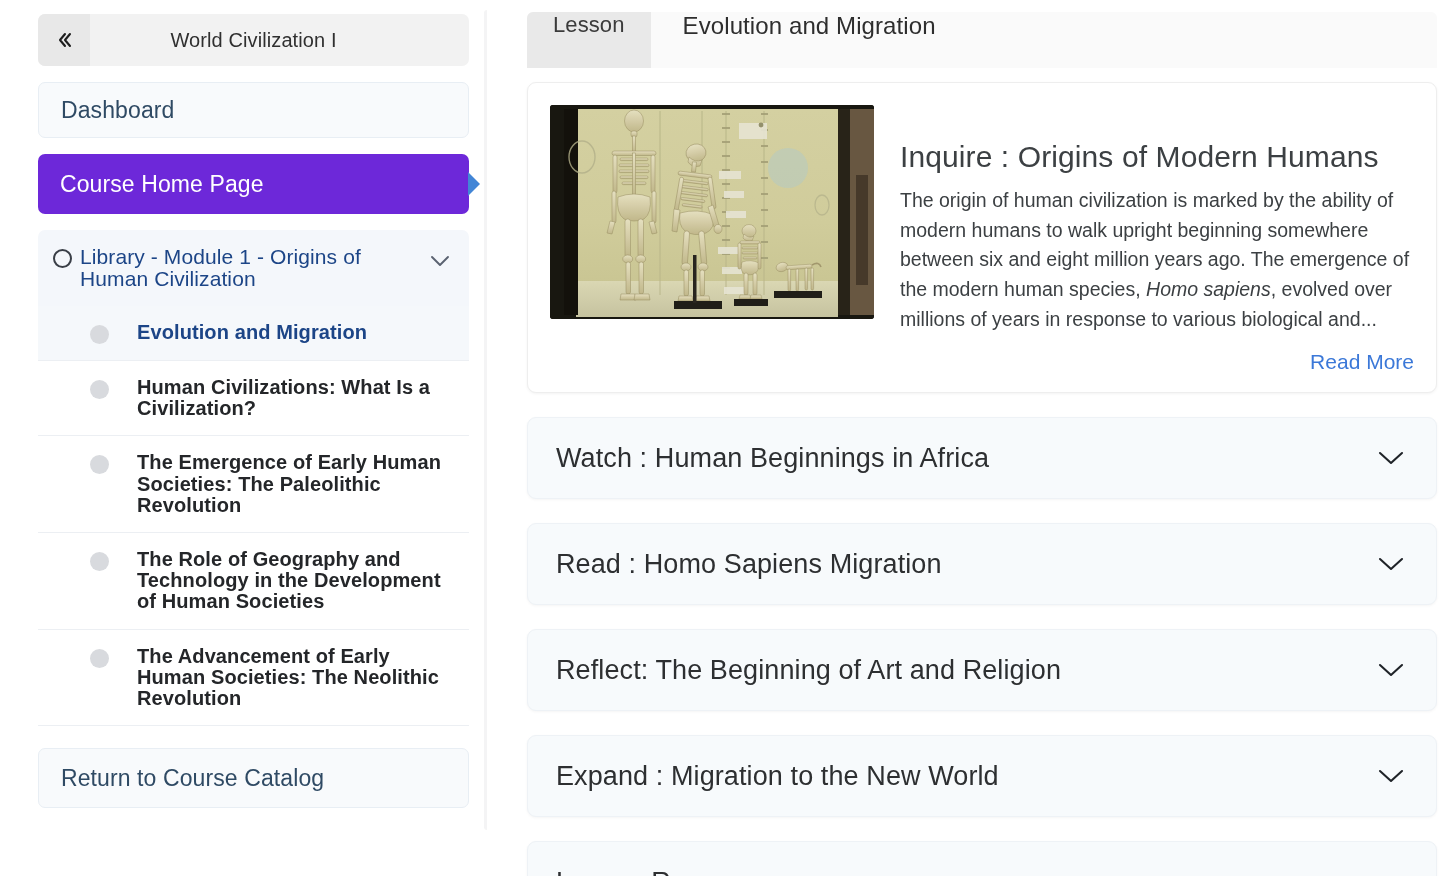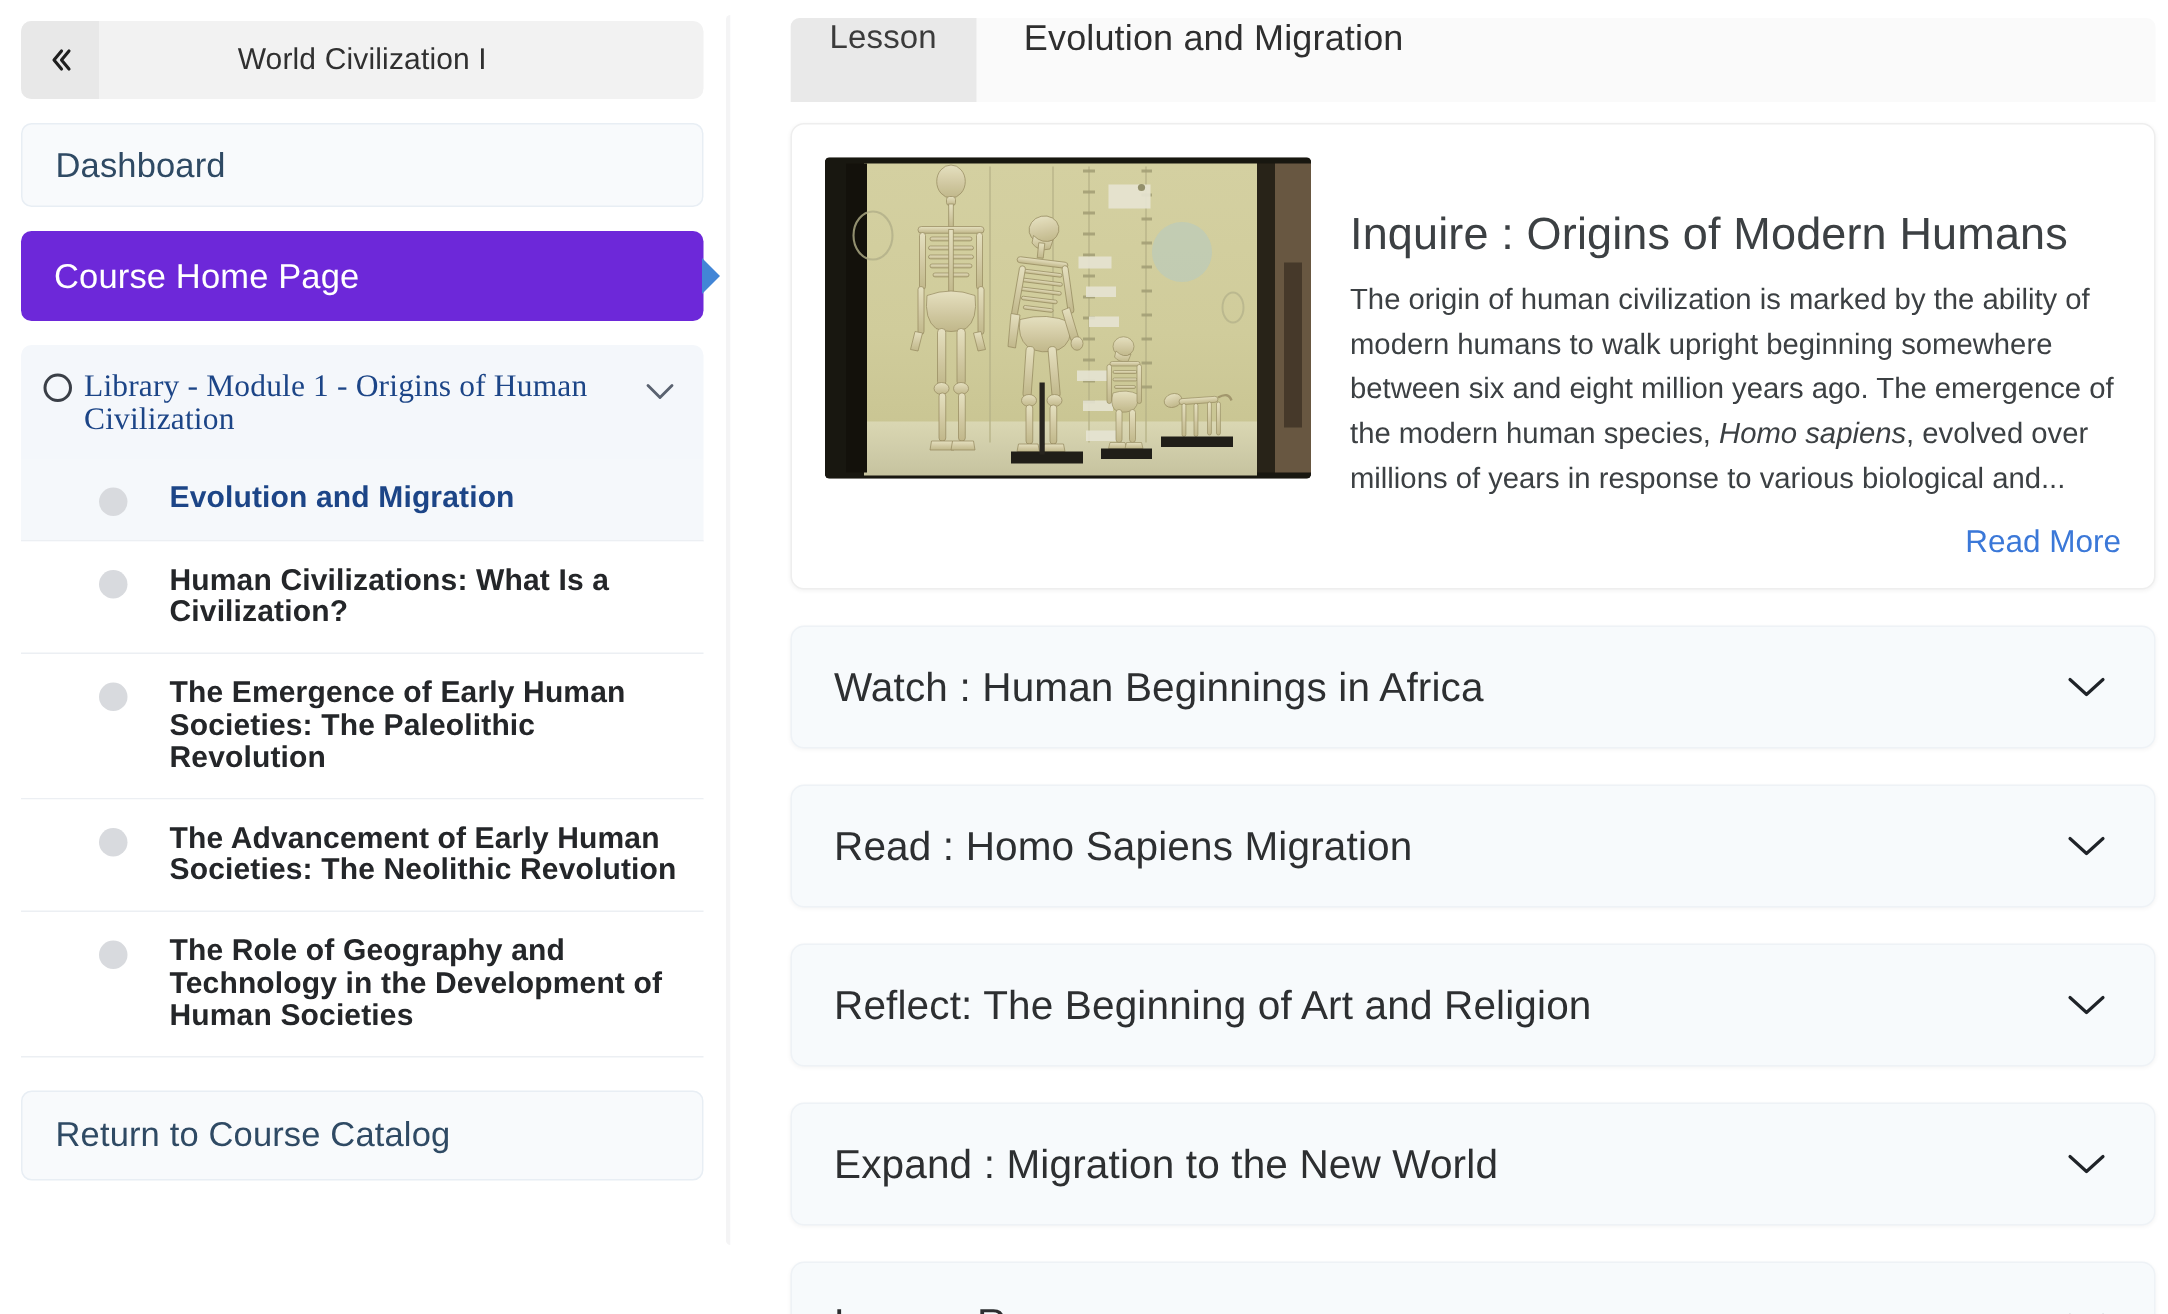--- a/index.html
+++ b/index.html
@@ -14,21 +14,21 @@
 
   
   .sidebar {
     position: relative;
     width: 487px;
     height: 876px;
     background: #ffffff;
     flex: 0 0 487px;
     overflow: hidden;
   }
-  .sb-inner { width: 487px; }
+  .sb-inner { width: 487px; padding-left: 24px; }
 
   .sb-header {
     margin: 14px 18px 0 14px;
     height: 52px;
     background: #f2f2f2;
     border-radius: 7px;
     display: flex;
     align-items: center;
     position: relative;
     overflow: hidden;
@@ -111,21 +111,20 @@
     border: 2.4px solid #3a3f47;
     border-radius: 50%;
   }
   .mod-title {
     flex: 1;
     font-size: 21px;
     line-height: 1.05;
     color: #1c4587;
     padding-right: 10px;
     letter-spacing: .1px;
-    font-family: Liberation Serif, serif;
   }
   .mod-chev { flex: 0 0 30px; display: flex; align-items: center; justify-content: center; padding-top: 8px;}
 
   .lesson-list { background: transparent; }
   .lesson-item {
     display: flex;
     align-items: flex-start;
     padding: 16px 18px 16px 52px;
     cursor: pointer;
     border-bottom: 1px solid #eceff3;
@@ -319,26 +318,26 @@
             <span class="lesson-label">Human Civilizations: What Is a Civilization?</span>
           </div>
 
           <div class="lesson-item">
             <span class="dot"></span>
             <span class="lesson-label">The Emergence of Early Human Societies: The Paleolithic Revolution</span>
           </div>
 
           <div class="lesson-item">
             <span class="dot"></span>
-            <span class="lesson-label">The Advancement of Early Human Societies: The Neolithic Revolution</span>
+            <span class="lesson-label">The Role of Geography and Technology in the Development of Human Societies</span>
           </div>
 
           <div class="lesson-item">
             <span class="dot"></span>
-            <span class="lesson-label">The Role of Geography and Technology in the Development of Human Societies</span>
+            <span class="lesson-label">The Advancement of Early Human Societies: The Neolithic Revolution</span>
           </div>
 
         </div>
       </div>
 
       <div class="sb-footer">
         <span>Return to Course Catalog</span>
       </div>
 
     </div>

